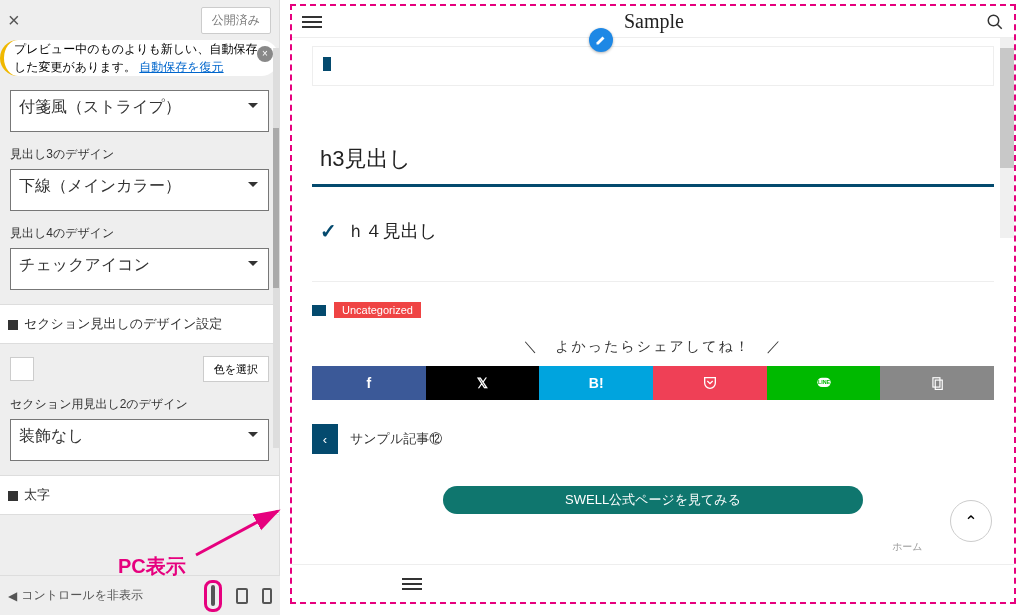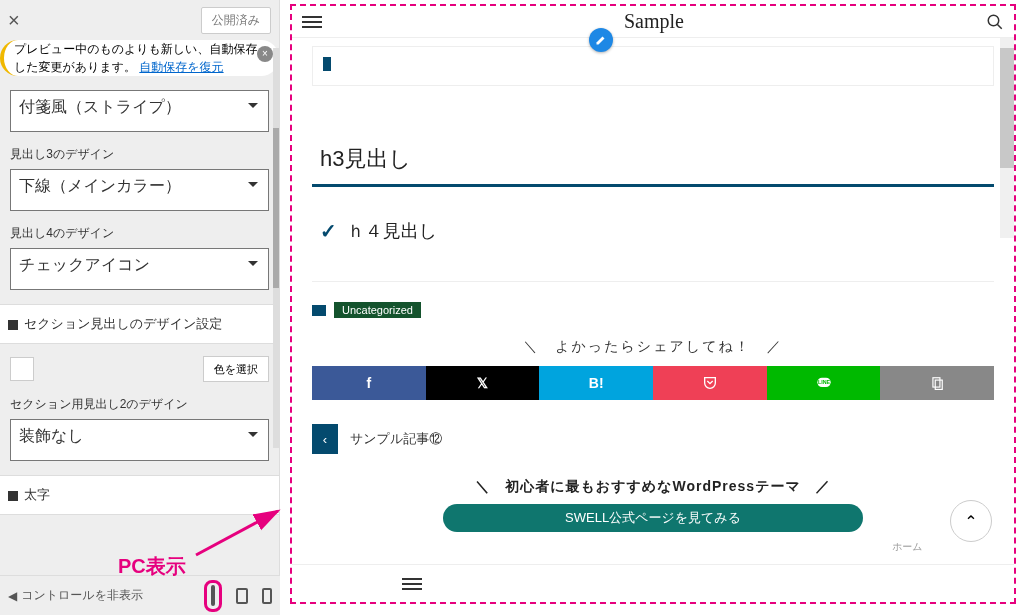--- a/index.html
+++ b/index.html
@@ -42,21 +42,21 @@
 .edit-badge { position:absolute; top:22px; left:297px; width:24px; height:24px; background:#1e88e5; border-radius:50%; display:flex; align-items:center; justify-content:center; box-shadow:0 1px 3px rgba(0,0,0,.3); }
 .content { padding:0 20px; }
 .h2-block { border:1px solid #eee; padding:10px; margin-top:8px; }
 .h2-mark { display:inline-block; width:8px; height:14px; background:#044a6e; }
 .h3 { font-size:22px; color:#222; padding:18px 8px 10px; border-bottom:3px solid #044a6e; margin-top:40px; }
 .h4 { font-size:18px; color:#222; padding:18px 8px; margin-top:14px; display:flex; align-items:center; gap:10px; }
 .check { color:#044a6e; font-weight:bold; font-size:20px; }
 .hr { border-top:1px solid #eee; margin:20px 0; }
 .cat-row { display:flex; align-items:center; gap:8px; margin:20px 0; }
 .folder { width:14px; height:11px; background:#044a6e; }
-.cat-badge { background:#14532d; color:#fff; font-size:11px; padding:2px 8px;text-align:center; }
+.cat-badge { background:#ef4444; color:#fff; font-size:11px; padding:2px 8px;text-align:center; }
 .share-title { text-align:center; font-size:14px; color:#333; margin:18px 0 10px; letter-spacing:2px; }
 .share-row { display:flex; height:34px; }
 .share-btn { flex:1; display:flex; align-items:center; justify-content:center; color:#fff; font-size:14px; font-weight:bold; }
 .fb{background:#3b5998}.tw{background:#000}.hb{background:#00a4de}.pk{background:#ef4056}.ln{background:#00b900}.cp{background:#888}
 .nav-prev { display:inline-flex; align-items:center; margin:24px 0; font-size:13px; color:#333; }
 .nav-prev .arr { width:26px; height:30px; background:#044a6e; color:#fff; display:flex; align-items:center; justify-content:center; margin-right:12px; }
 .cta-title { text-align:center; font-size:14px; font-weight:bold; color:#222; letter-spacing:1px; }
 .cta-btn { display:block; margin:8px auto; width:420px; height:28px; background:#0f766e; border-radius:14px; text-align:center; line-height:28px; color:#fff; font-size:13px; }
 .pv-footer { position:absolute; bottom:0; left:0; right:0; height:38px; background:rgba(255,255,255,.9); border-top:1px solid #eee; display:flex; align-items:center; padding:0 20px; }
 .pv-footer .hamburger { width:20px; margin-left:90px; }
@@ -189,21 +189,20 @@
             <svg width="14" height="14" viewBox="0 0 24 24">
               <rect x="5" y="3" width="12" height="16" fill="none" stroke="#fff" stroke-width="2"></rect>
               <rect x="9" y="7" width="12" height="16" fill="none" stroke="#fff" stroke-width="2"></rect>
             </svg>
           </div>
       </div>
       <div class="nav-prev">
         <span class="arr">‹</span>
         <span>サンプル記事⑫</span>
       </div>
-      <div class="cta-title">＼　初心者に最もおすすめなWordPressテーマ　／</div>
       <div class="cta-btn">SWELL公式ページを見てみる</div>
     </div>
     <div class="pagetop">
         <span>⌃</span>
       </div>
     <div class="pv-footer">
       <div class="hamburger">
           <div></div>
           <div></div>
           <div></div>

